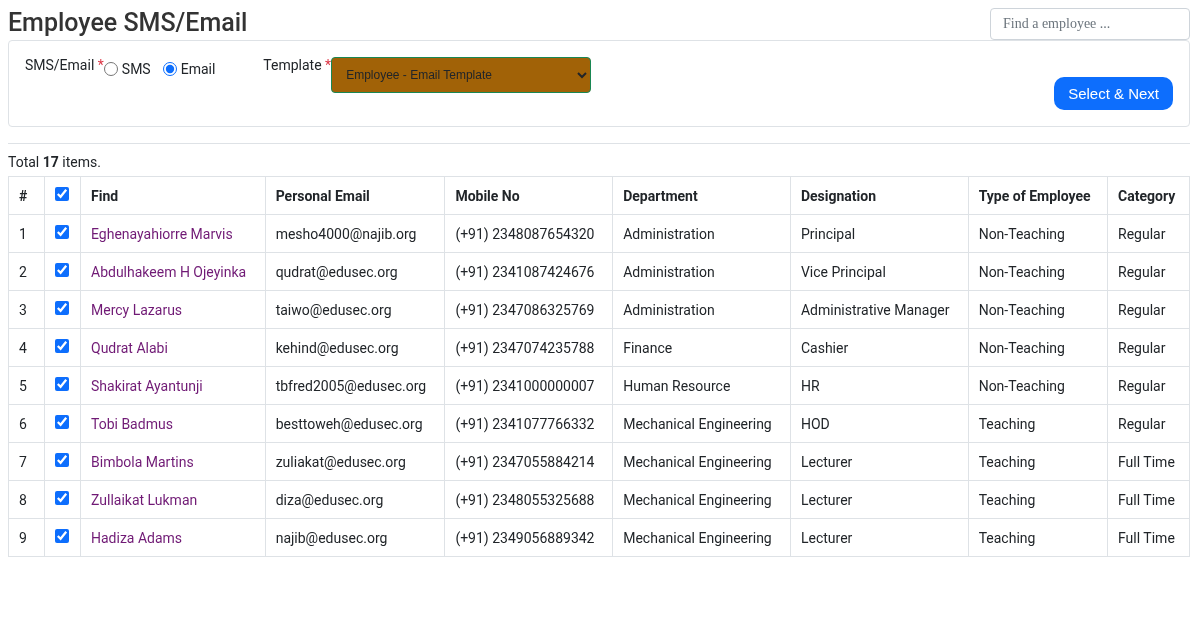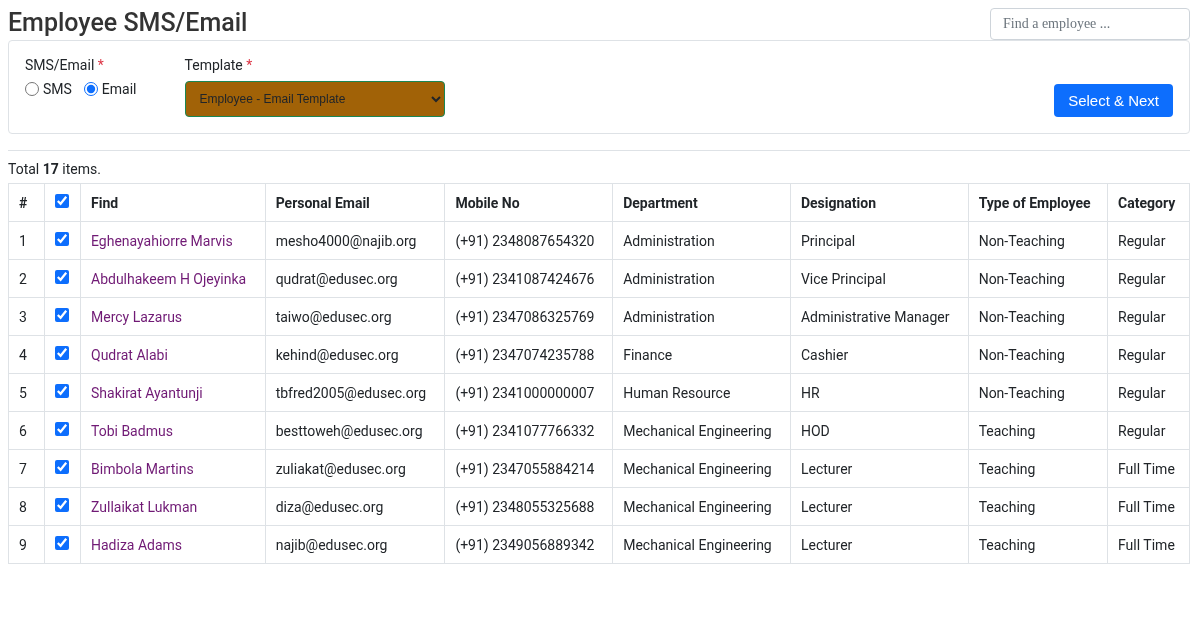--- a/index.html
+++ b/index.html
@@ -47,21 +47,21 @@
       align-items: flex-start;
       justify-content: space-between;
     }
     .filter-left {
       display: flex;
       gap: 40px;
       align-items: flex-start;
     }
     .field-group {
       display: flex;
-      flex-direction: column;
+      flex-direction: row;
     }
     .field-label {
       font-size: 14px;
       color: #212529;
       margin-bottom: 8px;
     }
     .required {
       color: #dc3545;
     }
     .radio-row {
@@ -86,21 +86,21 @@
       border: 1px solid #198754;
       border-radius: 4px;
       background: #a16207;
       color: #212529;
       height: 36px;
     }
     .btn-primary {
       background: #0d6efd;
       color: #fff;
       border: none;
-      border-radius: 4px;
+      border-radius: 10px;
       padding: 8px 14px;
       font-size: 15px;
       cursor: pointer;
       align-self: flex-end;
       margin-top: 20px;
     }
     .hr-sep {
       border: none;
       border-top: 1px solid #dee2e6;
       margin: 8px 0 10px 0;

